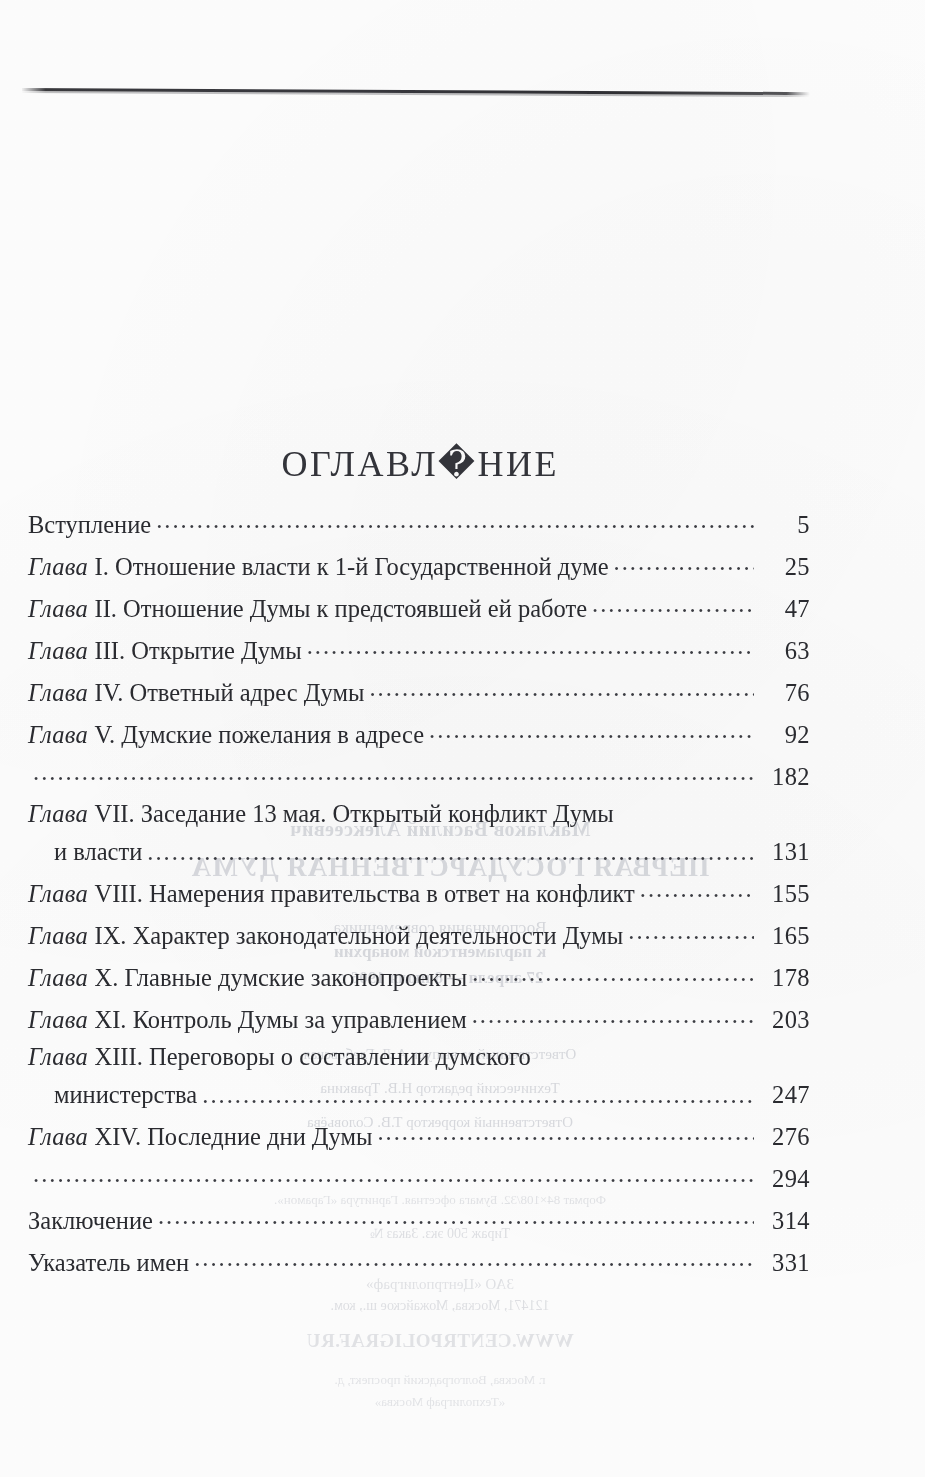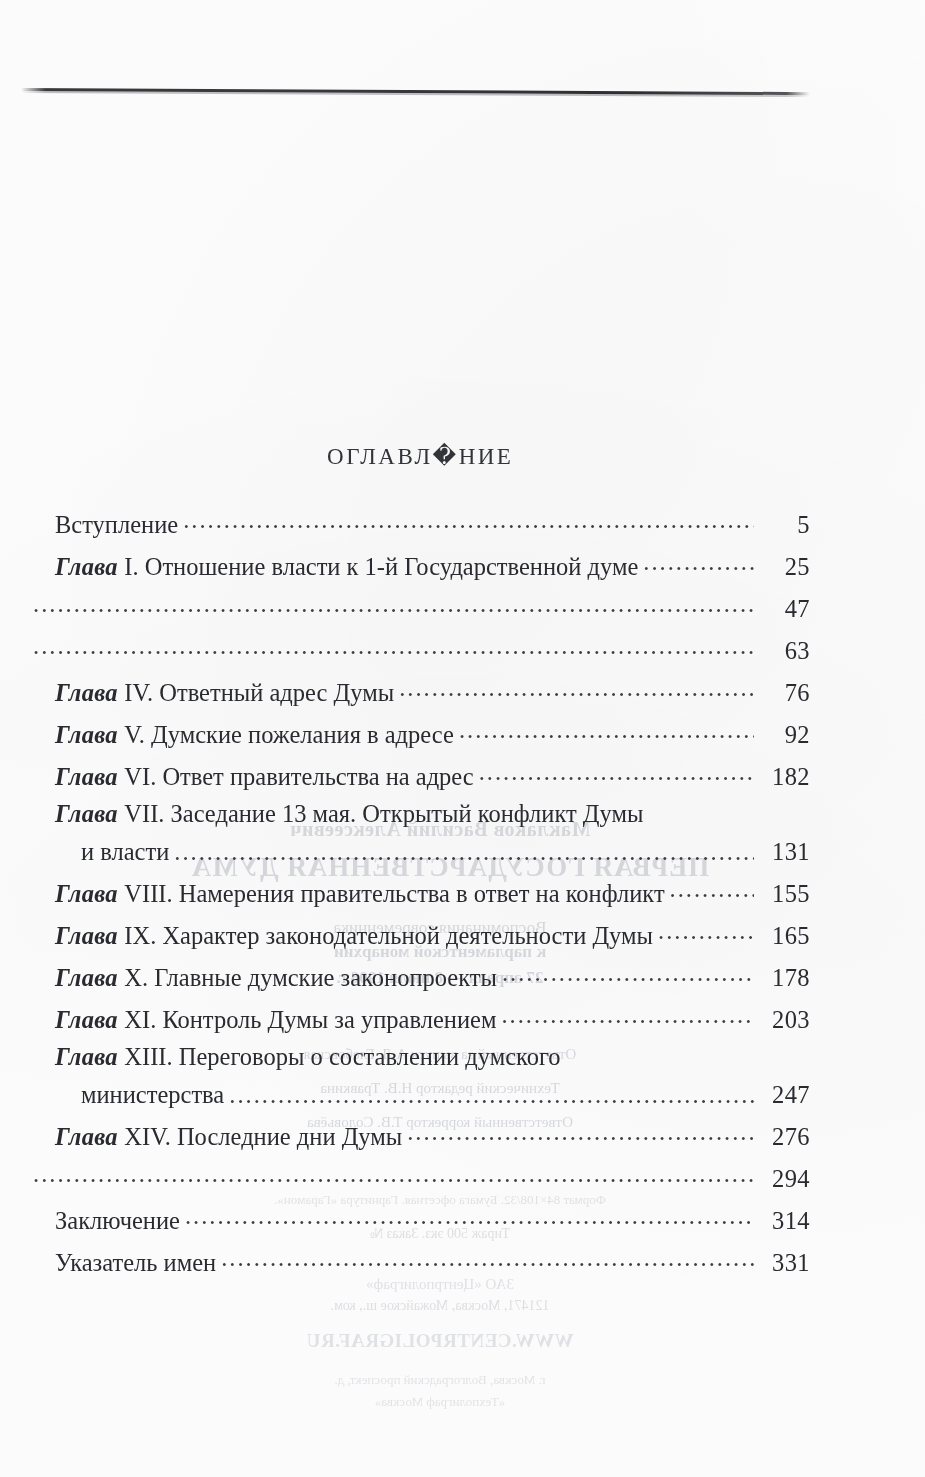--- a/index.html
+++ b/index.html
@@ -95,21 +95,21 @@
     top: 0;
     width: 782px;
   }
 
   .toc-heading {
     position: absolute;
     left: 0;
     top: 443px;
     width: 782px;
     text-align: center;
-    font-size: 23px;
+    font-size: 36px;
     letter-spacing: 2.5px;
     font-weight: 400;
     color: #33343a;
     text-indent: 2.5px;
   }
 
   .toc {
     position: absolute;
     left: 0;
     top: 508px;
@@ -122,26 +122,24 @@
     font-size: 24.5px;
     line-height: 1.0;
     color: #2a2b30;
     margin-bottom: 13px;
   }
   .toc-entry.gap-before { margin-top: 13px; }
 
   .entry-text {
     flex: 0 1 auto;
     white-space: nowrap;
-    margin-left: 27px;
   }
   .entry-text .ch {
     font-style: italic;
     letter-spacing: .3px;
-    font-weight: bold;
   }
   .entry-text .num-roman {
     font-style: normal;
   }
 
   .leader {
     flex: 1 1 auto;
     position: relative;
     overflow: hidden;
     height: 1em;
@@ -219,39 +217,40 @@
           <span class="entry-text">Вступление</span>
           <span class="leader"></span>
           <span class="entry-page">5</span>
         </div>
         <div class="toc-entry">
           <span class="entry-text"><span class="ch">Глава </span><span class="num-roman">I. </span>Отношение власти к 1-й Государственной думе</span>
           <span class="leader"></span>
           <span class="entry-page">25</span>
         </div>
         <div class="toc-entry">
+          <span class="entry-text"><span class="ch">Глава </span><span class="num-roman">II. </span>Отношение Думы к предстоявшей ей работе</span>
           <span class="leader"></span>
           <span class="entry-page">47</span>
         </div>
         <div class="toc-entry">
+          <span class="entry-text"><span class="ch">Глава </span><span class="num-roman">III. </span>Открытие Думы</span>
           <span class="leader"></span>
           <span class="entry-page">63</span>
         </div>
         <div class="toc-entry">
           <span class="entry-text"><span class="ch">Глава </span><span class="num-roman">IV. </span>Ответный адрес Думы</span>
           <span class="leader"></span>
           <span class="entry-page">76</span>
         </div>
         <div class="toc-entry">
           <span class="entry-text"><span class="ch">Глава </span><span class="num-roman">V. </span>Думские пожелания в адресе</span>
           <span class="leader"></span>
           <span class="entry-page">92</span>
         </div>
         <div class="toc-entry">
-          <span class="entry-text"><span class="ch">Глава </span><span class="num-roman">VI. </span>Ответ правительства на адрес</span>
           <span class="leader"></span>
           <span class="entry-page">182</span>
         </div>
         <div class="toc-entry multiline">
           <div class="line-1"><span class="entry-text"><span class="ch">Глава </span><span class="num-roman">VII. </span>Заседание 13 мая. Открытый конфликт Думы</span></div>
           <div class="line-2">
             <span class="entry-text">и власти</span>
             <span class="leader"></span>
             <span class="entry-page">131</span>
           </div>

